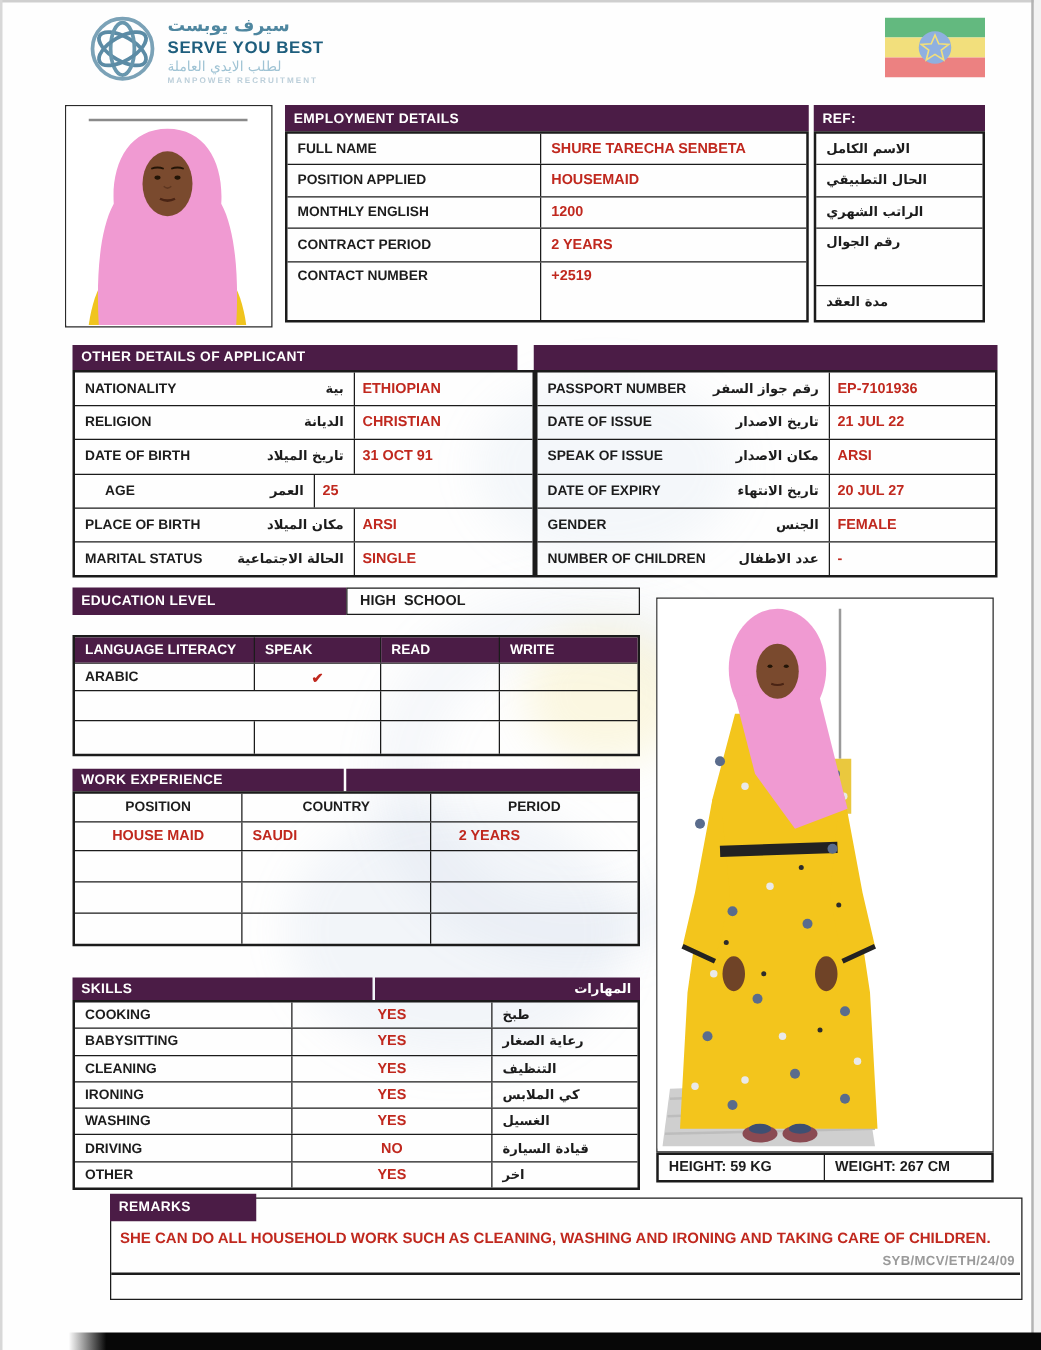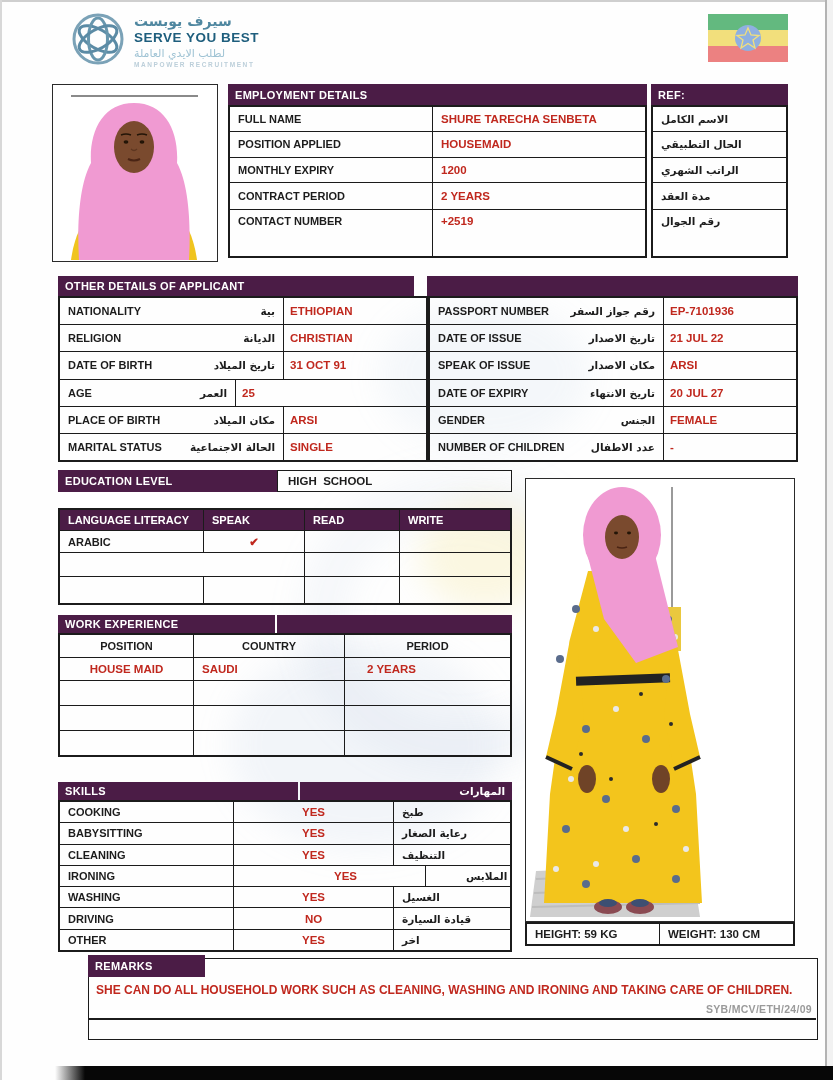--- a/index.html
+++ b/index.html
@@ -112,21 +112,21 @@
   <div class="abs tbl" style="left:228px;top:105px;width:419px;height:153px;">
     <div class="row" style="height:26px;">
       <div class="cell" style="width:203px;">FULL NAME</div>
       <div class="cell val" style="flex:1;">SHURE TARECHA SENBETA</div>
     </div>
     <div class="row" style="height:26px;">
       <div class="cell" style="width:203px;">POSITION APPLIED</div>
       <div class="cell val" style="flex:1;">HOUSEMAID</div>
     </div>
     <div class="row" style="height:26px;">
-      <div class="cell" style="width:203px;">MONTHLY EXPIRY</div>
+      <div class="cell" style="width:203px;">MONTHLY ENGLISH</div>
       <div class="cell val" style="flex:1;">1200</div>
     </div>
     <div class="row" style="height:28px;">
       <div class="cell" style="width:203px;">CONTRACT PERIOD</div>
       <div class="cell val" style="flex:1;">2 YEARS</div>
     </div>
     <div class="row" style="height:47px;">
       <div class="cell top-align" style="width:203px;">CONTACT NUMBER</div>
       <div class="cell val top-align" style="flex:1;">+2519</div>
     </div>
@@ -134,27 +134,27 @@
 
   <div class="abs tbl" style="left:651px;top:105px;width:137px;height:153px;">
     <div class="row" style="height:26px;">
         <div class="cell ar c-right" style="flex:1;">الاسم الكامل</div>
       </div>
     <div class="row" style="height:26px;">
         <div class="cell ar c-right" style="flex:1;">الحال التطبيقي</div>
       </div>
     <div class="row" style="height:26px;">
         <div class="cell ar c-right" style="flex:1;">الراتب الشهري</div>
+      </div>
+    <div class="row" style="height:47px;">
+        <div class="cell ar c-right top-align" style="flex:1;">رقم الجوال</div>
       </div>
     <div class="row" style="height:28px;">
         <div class="cell ar c-right" style="flex:1;">مدة العقد</div>
       </div>
-    <div class="row" style="height:47px;">
-        <div class="cell ar c-right top-align" style="flex:1;">رقم الجوال</div>
-      </div>
   </div>
 
   <div class="abs purple" style="left:58px;top:276px;width:356px;height:20px;">
     <span>OTHER DETAILS OF APPLICANT</span>
   </div>
   <div class="abs purple" style="left:427px;top:276px;width:371px;height:20px;"></div>
 
   <div class="abs tbl" style="left:58px;top:296px;width:370px;height:166px;">
     <div class="row" style="flex:1;">
       <div class="cell c-split" style="width:224px;">
@@ -171,21 +171,21 @@
       <div class="cell val" style="flex:1;padding-left:6px;">CHRISTIAN</div>
     </div>
     <div class="row" style="flex:1;">
       <div class="cell c-split" style="width:224px;">
           <span>DATE OF BIRTH</span>
           <span class="ar">تاريخ الميلاد</span>
         </div>
       <div class="cell val" style="flex:1;padding-left:6px;">31 OCT 91</div>
     </div>
     <div class="row" style="flex:1;">
-      <div class="cell c-split" style="width:176px;">
+      <div class="cell c-split" style="width:176px;margin-left:16px;">
           <span>AGE</span>
           <span class="ar">العمر</span>
         </div>
       <div class="cell val" style="flex:1;padding-left:6px;">25</div>
     </div>
     <div class="row" style="flex:1;">
       <div class="cell c-split" style="width:224px;">
           <span>PLACE OF BIRTH</span>
           <span class="ar">مكان الميلاد</span>
         </div>
@@ -326,21 +326,21 @@
     <div class="row" style="flex:1;">
       <div class="cell" style="width:174px;">BABYSITTING</div>
       <div class="cell val c-center" style="width:160px;">YES</div>
       <div class="cell ar c-right" style="flex:1;">رعاية الصغار</div>
     </div>
     <div class="row" style="flex:1;">
       <div class="cell" style="width:174px;">CLEANING</div>
       <div class="cell val c-center" style="width:160px;">YES</div>
       <div class="cell ar c-right" style="flex:1;">التنظيف</div>
     </div>
-    <div class="row" style="flex:1;gap:32px;">
+    <div class="row" style="flex:1;">
       <div class="cell" style="width:174px;">IRONING</div>
       <div class="cell val c-center" style="width:160px;">YES</div>
       <div class="cell ar c-right" style="flex:1;">كي الملابس</div>
     </div>
     <div class="row" style="flex:1;">
       <div class="cell" style="width:174px;">WASHING</div>
       <div class="cell val c-center" style="width:160px;">YES</div>
       <div class="cell ar c-right" style="flex:1;">الغسيل</div>
     </div>
     <div class="row" style="flex:1;">
@@ -413,21 +413,21 @@
       <ellipse cx="82" cy="428" rx="14" ry="7" fill="#8a4a52"></ellipse>
       <ellipse cx="114" cy="428" rx="14" ry="7" fill="#8a4a52"></ellipse>
       <ellipse cx="82" cy="424" rx="9" ry="4" fill="#3d4f72"></ellipse>
       <ellipse cx="114" cy="424" rx="9" ry="4" fill="#3d4f72"></ellipse>
     </svg>
   </div>
 
   <div class="abs tbl" style="left:525px;top:922px;width:270px;height:24px;">
     <div class="row" style="flex:1;">
       <div class="cell" style="width:133px;font-size:11.5px;">HEIGHT: 59 KG</div>
-      <div class="cell" style="flex:1;font-size:11.5px;">WEIGHT: 130 CM</div>
+      <div class="cell" style="flex:1;font-size:11.5px;">WEIGHT: 267 CM</div>
     </div>
   </div>
 
   <div class="abs" style="left:88px;top:958px;width:730px;height:82px;border:1.7px solid #1b1b1b;">
     <div class="abs" style="left:0;top:59px;width:727px;height:1.5px;background:#1b1b1b;"></div>
   </div>
   <div class="abs purple" style="left:88px;top:955px;width:117px;height:22px;">
     <span>REMARKS</span>
   </div>
   <div class="abs remarks-text" style="left:96px;top:981px;width:700px;">SHE CAN DO ALL HOUSEHOLD WORK SUCH AS CLEANING, WASHING AND IRONING AND TAKING CARE OF CHILDREN.</div>

